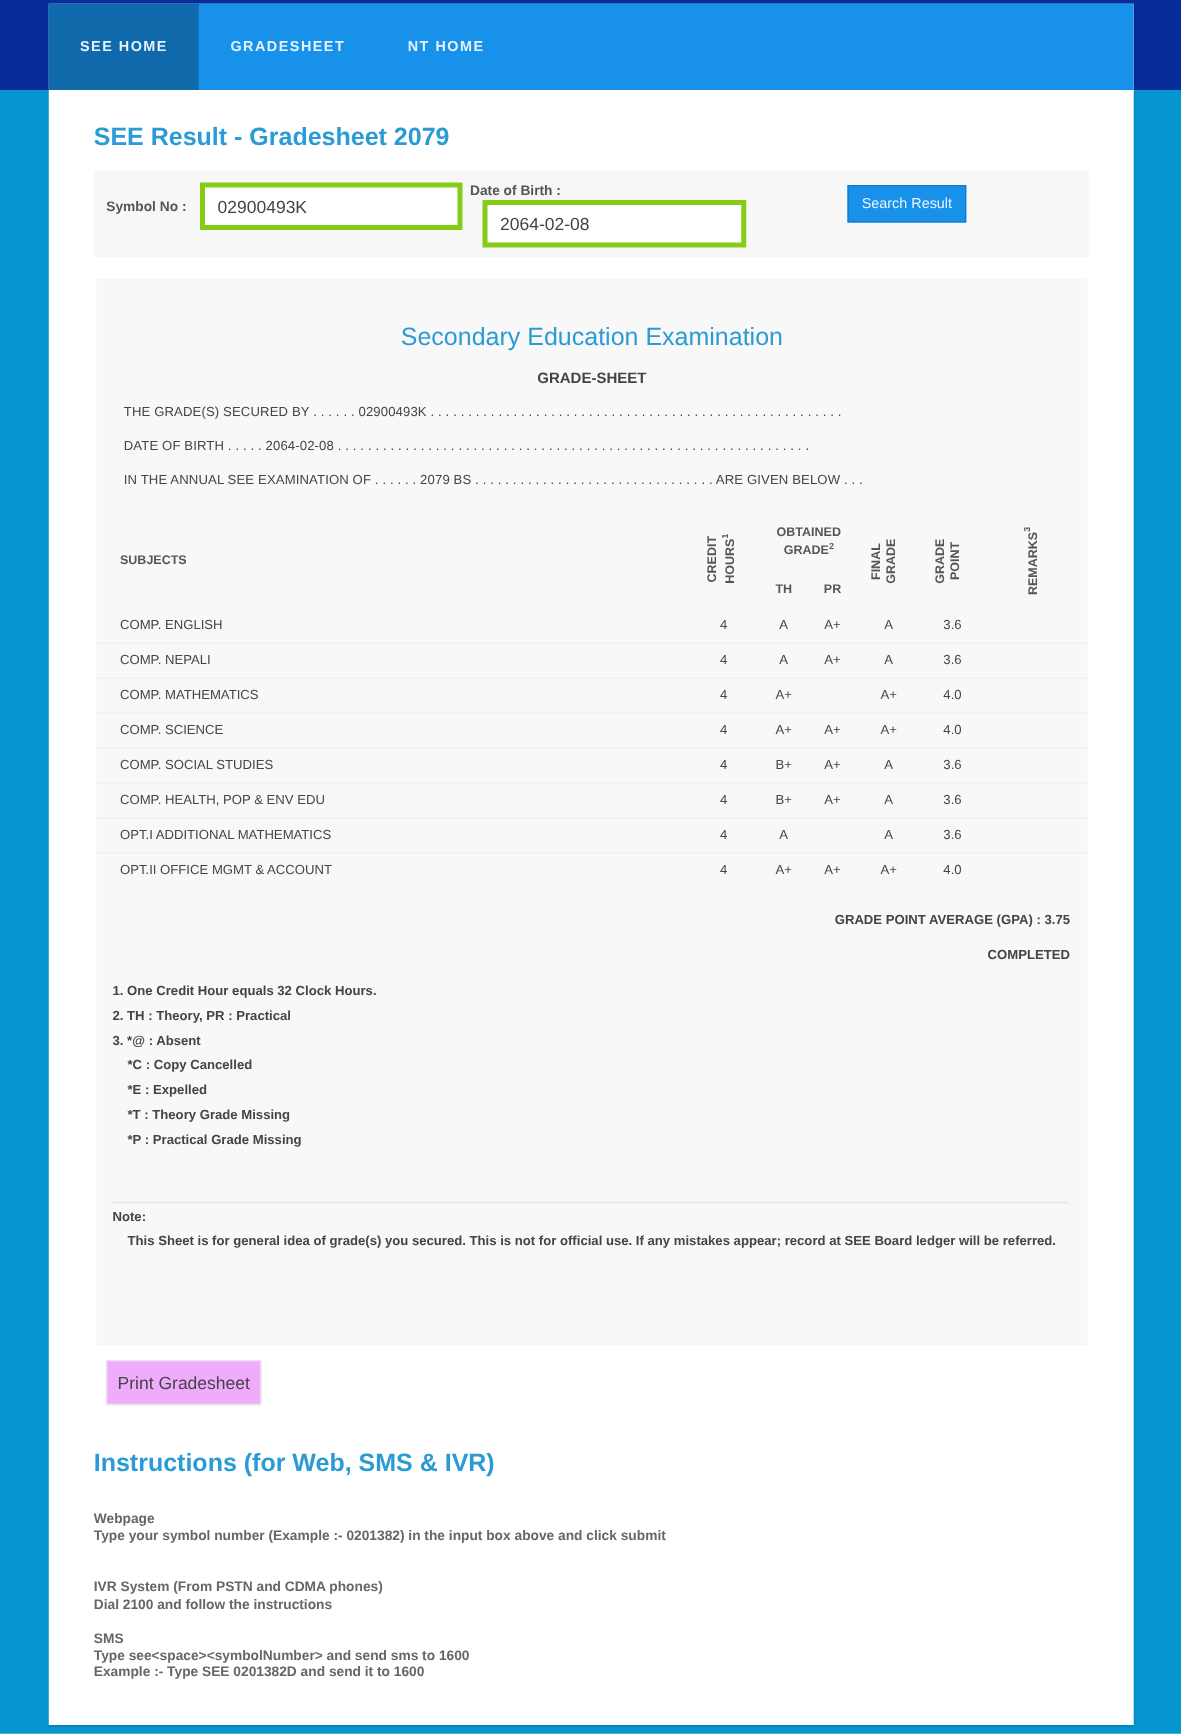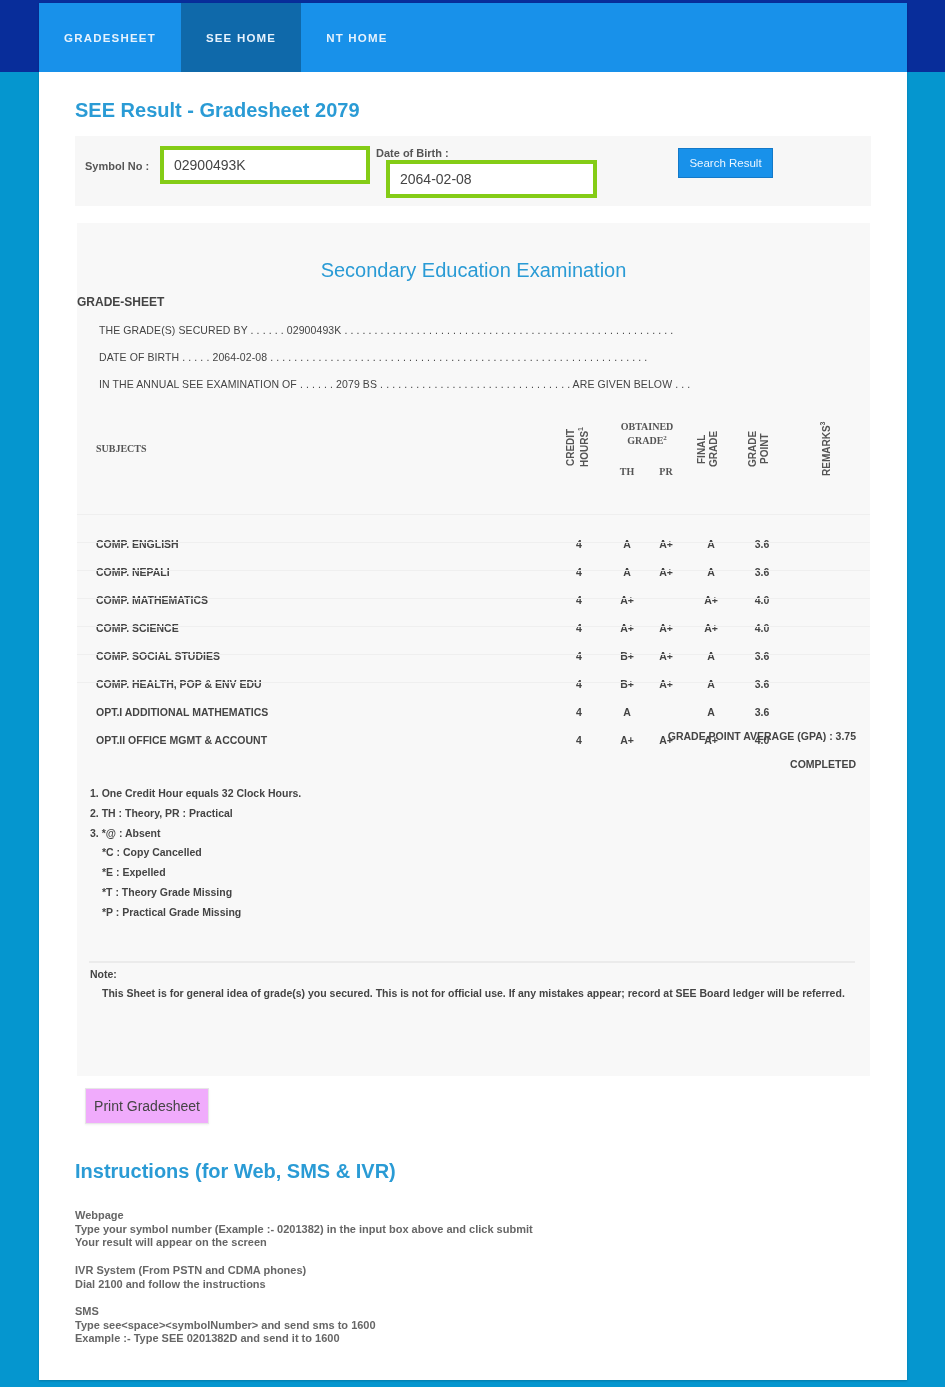--- a/index.html
+++ b/index.html
@@ -56,39 +56,39 @@
   }
   .sheet {
     position: absolute; left: 38px; top: 220px; width: 793px; height: 853px;
     background: #f8f8f8;
   }
   .sheet-title {
     position: absolute; left: 0; top: 36px; width: 793px; text-align: center;
     color: #2a9bd5; font-size: 20px;
   }
   .sheet-sub {
-    position: absolute; left: 0; top: 72px; width: 793px; text-align: left;
+    position: absolute; left: 0; top: 72px; width: 793px; text-align: center;
     color: #444; font-size: 12px; font-weight: bold;
   }
   .info-line {
     position: absolute; left: 22px; font-size: 10.5px; font-weight: normal; color: #444;
     white-space: nowrap; letter-spacing: 0.1px; text-align: center;
   }
   .th {
     position: absolute; font-size: 10px; font-weight: bold; color: #555;
-    text-align: center; line-height: 1.25; font-family: Liberation Serif, serif;
+    text-align: center; line-height: 1.25;
   }
   .vert {
     position: absolute; writing-mode: vertical-rl; transform: rotate(180deg);
     font-size: 10px; font-weight: bold; color: #555; text-align: center; line-height: 1.2;
   }
   sup { font-size: 7px; }
   .row {
     position: absolute; left: 0; width: 793px; height: 28px;
-    font-size: 10.5px; font-weight: bold; color: #444; margin-top: 44px;
+    font-size: 10.5px; font-weight: normal; color: #444;
   }
   .row span { position: absolute; top: 8px; }
   .row .subj { left: 19px; }
   .row .c { text-align: center; width: 40px; }
   .row-line { position: absolute; left: 0; width: 793px; height: 1px; background: #efefef; }
   .gpa, .status {
     position: absolute; right: 14px; font-size: 10.5px; font-weight: bold; color: #444;
   }
   .legend {
     position: absolute; left: 13px; top: 564px; font-size: 10.5px; font-weight: bold; color: #444;
@@ -118,22 +118,22 @@
     position: absolute; left: 36px; font-size: 11px; font-weight: bold; color: #666; line-height: 13.5px;
   }
 </style>
 </head>
 <body>
 
 <div class="top-band"></div>
 
 <div class="page">
   <nav class="navbar">
+    <a class="nav-item active">SEE HOME</a>
     <a class="nav-item">GRADESHEET</a>
-    <a class="nav-item active">SEE HOME</a>
     <a class="nav-item">NT HOME</a>
   </nav>
 
   <h1 class="page-title">SEE Result - Gradesheet 2079</h1>
 
   <div class="search-panel">
     <span class="label-symbol">Symbol No :</span>
     <div class="input input-symbol">02900493K</div>
     <span class="label-dob">Date of Birth :</span>
     <div class="input input-dob">2064-02-08</div>
@@ -250,21 +250,20 @@
     <div class="note-text">This Sheet is for general idea of grade(s) you secured. This is not for official use. If any mistakes appear; record at SEE Board ledger will be referred.</div>
   </div>
 
   <div class="print-btn">Print Gradesheet</div>
 
   <h2 class="instr-title">Instructions (for Web, SMS &amp; IVR)</h2>
 
   <div class="instr" style="top:1206px">
     <div>Webpage</div>
     <div>Type your symbol number (Example :- 0201382) in the input box above and click submit</div>
-    <div>Your result will appear on the screen</div>
   </div>
   <div class="instr" style="top:1261px">
     <div>IVR System (From PSTN and CDMA phones)</div>
     <div>Dial 2100 and follow the instructions</div>
   </div>
   <div class="instr" style="top:1302px">
     <div>SMS</div>
     <div>Type see&lt;space&gt;&lt;symbolNumber&gt; and send sms to 1600</div>
     <div>Example :- Type SEE  0201382D and send it to 1600</div>
   </div>

